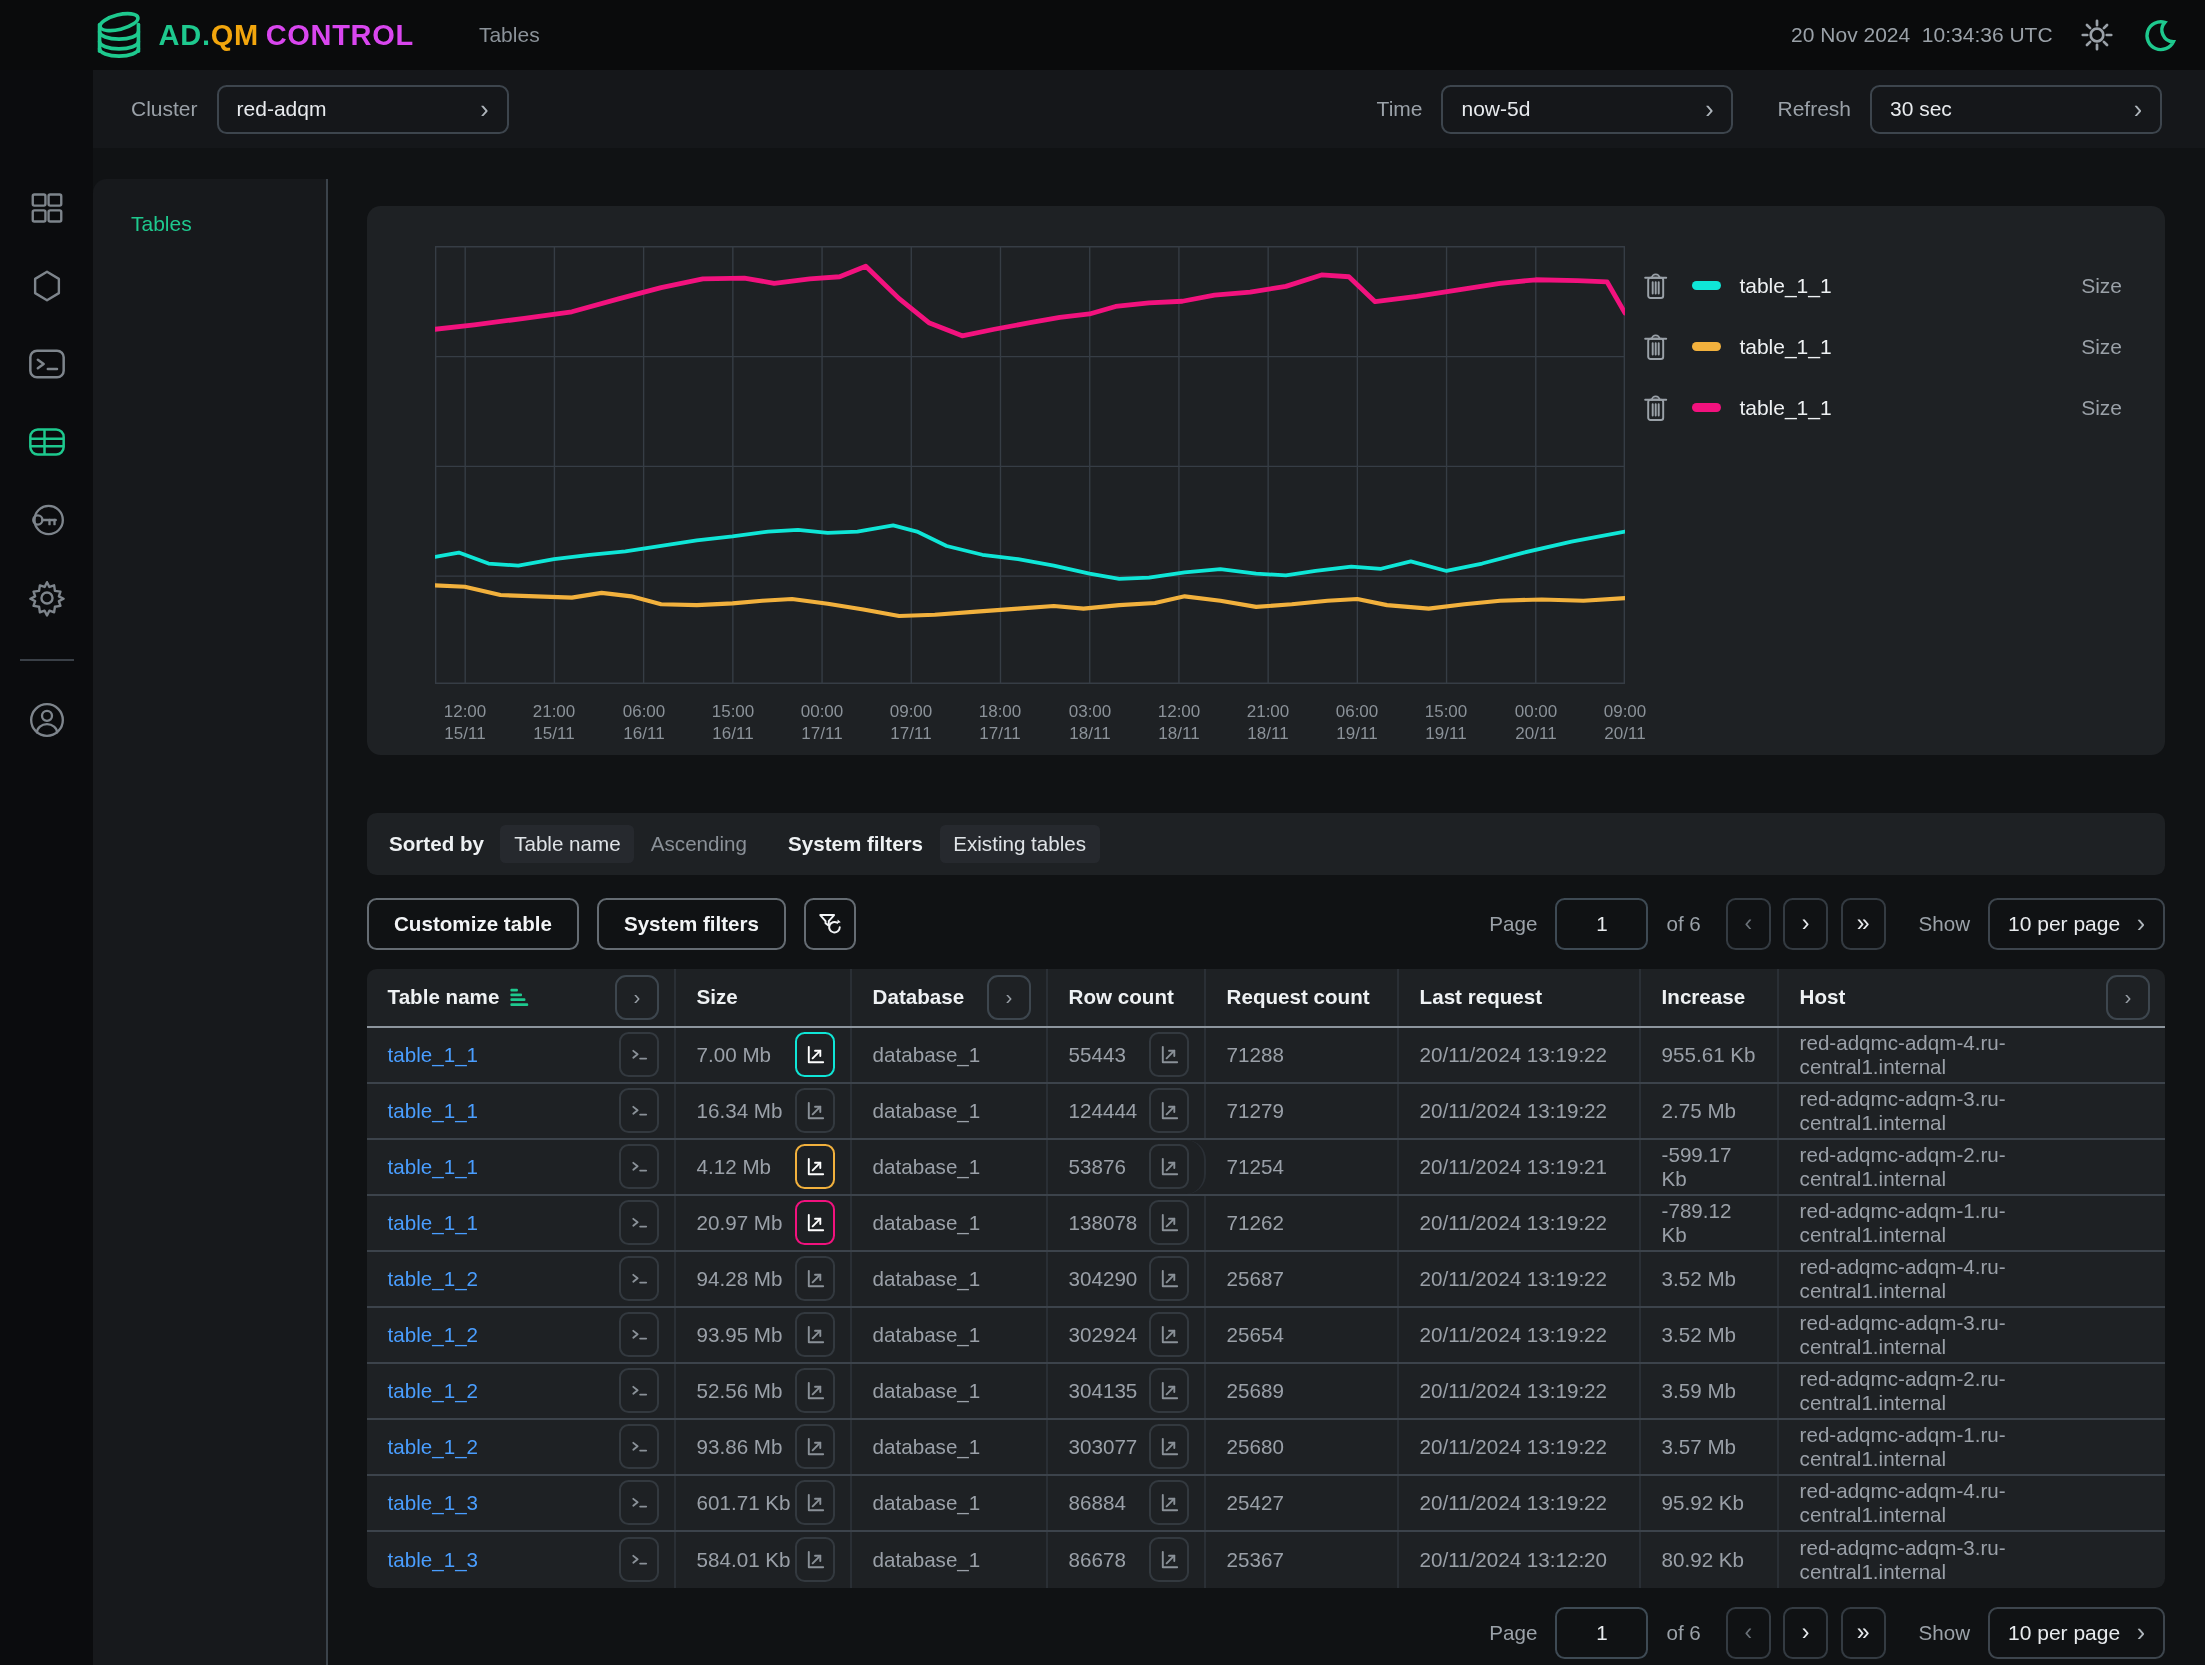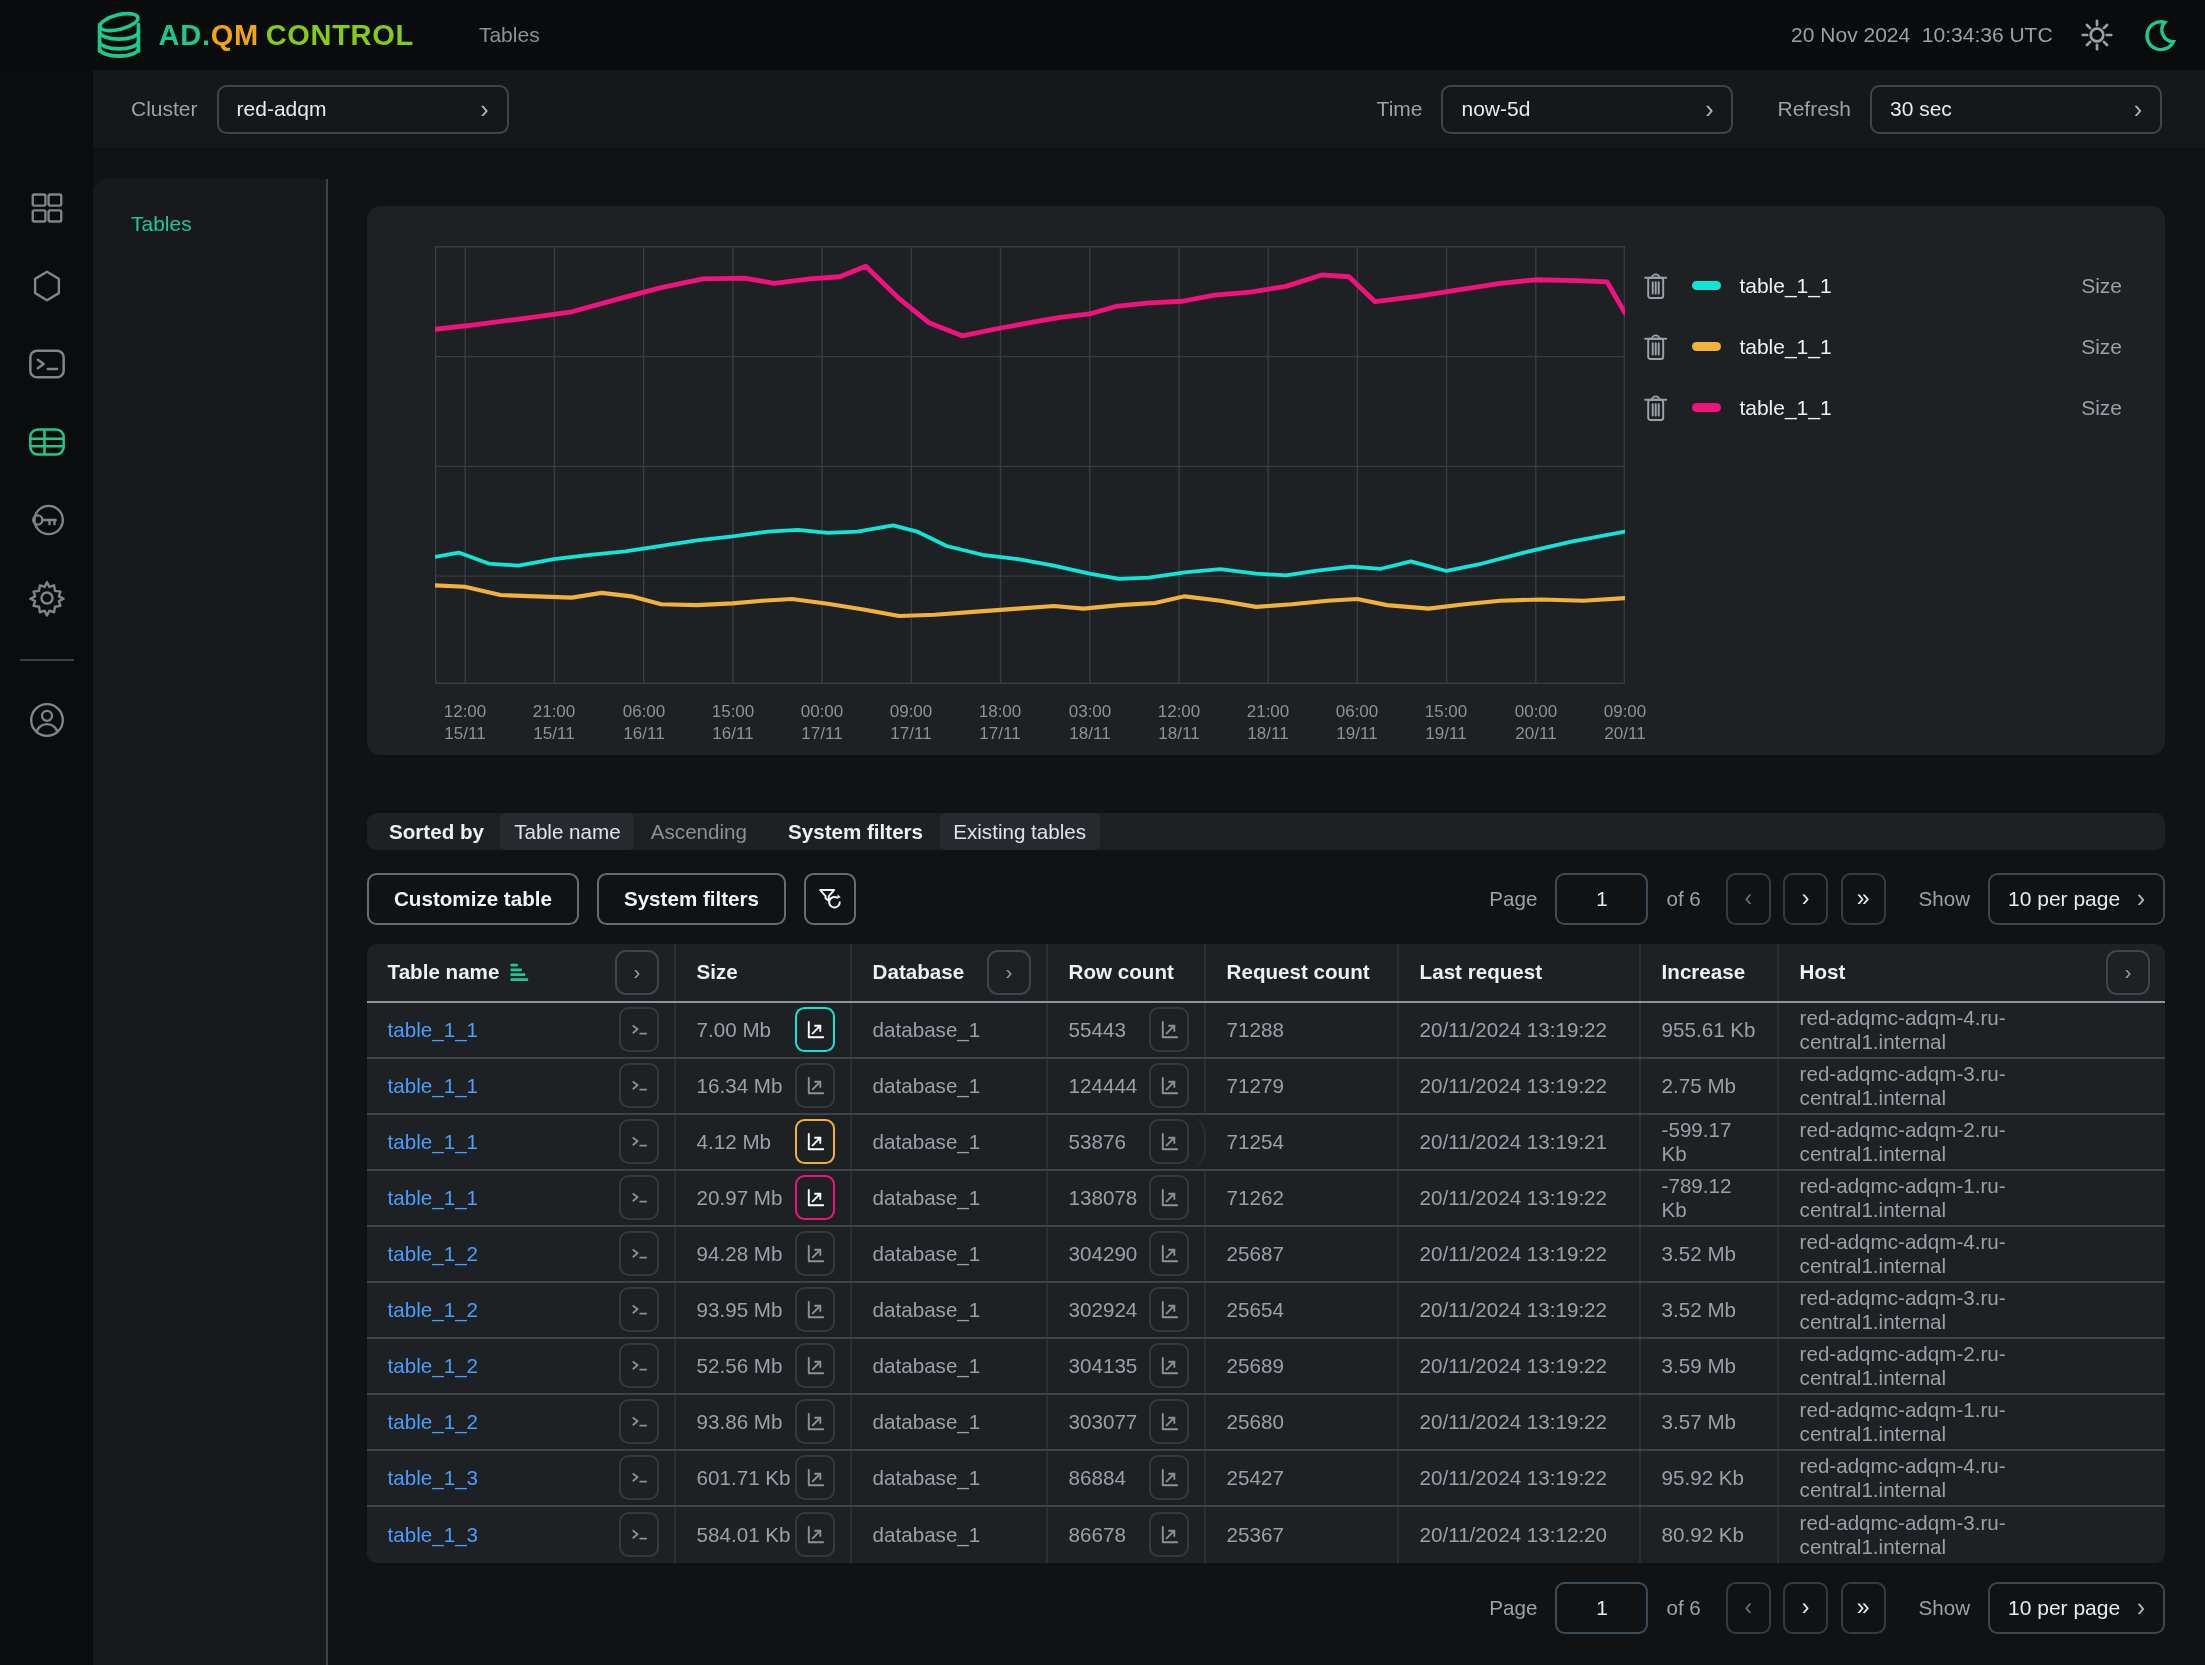--- a/index.html
+++ b/index.html
@@ -5,21 +5,21 @@
   * { margin:0; padding:0; box-sizing:border-box; }
   html,body { background:#0b0c0e; }
   body { font-family:"Liberation Sans","DejaVu Sans",sans-serif; color:#e8ebee; }
   .app { position:relative; width:2205px; height:1666px; background:#0b0c0e; overflow:hidden; }
 
   
   .topbar { height:70px; background:#0a0b0c; display:flex; align-items:center; padding:0 27.4px 0 89px; }
   .logo { display:flex; align-items:center; gap:9.6px; }
   .logo svg { display:block; }
   .logo-text { font-size:29px; font-weight:700; letter-spacing:0.7px; white-space:nowrap; }
-  .logo-ad { color:#1ec98e; } .logo-qm { color:#f2a60d; } .logo-ctl { color:#84cc16; margin-left:6.9px; }
+  .logo-ad { color:#1ec98e; } .logo-qm { color:#f2a60d; } .logo-ctl { color:#d946ef; margin-left:6.9px; }
   .breadcrumb { margin-left:65px; font-size:21px; color:#8b9299; }
   .topbar-right { margin-left:auto; display:flex; align-items:center; gap:26px; }
   .datetime { font-size:21px; color:#9aa1a8; white-space:pre; }
   .theme-btn { background:none; border:none; cursor:pointer; display:flex; align-items:center; }
 
   
   .below { display:flex; height:1596px; }
   .rail { width:93px; background:#0b0c0e; display:flex; flex-direction:column; align-items:center; padding-top:117px; flex-shrink:0; }
   .rail-btn { width:41px; height:41px; margin-bottom:37px; background:none; border:none; color:#7e858c; cursor:pointer; display:flex; align-items:center; justify-content:center; }
   .rail-btn.active { color:#1ec98e; }
@@ -47,21 +47,21 @@
   .axis-labels { position:relative; width:1190px; height:62px; }
   .axis-lab { position:absolute; top:16.5px; transform:translateX(-50%); text-align:center; font-size:17px; color:#8b9299; line-height:1.35; white-space:nowrap; }
   .legend { position:absolute; top:58px; right:43px; width:480px; }
   .legend-item { display:flex; align-items:center; height:43px; margin-bottom:18px; }
   .legend-trash { background:none; border:none; cursor:pointer; color:#9aa1a8; display:flex; padding:0; }
   .legend-swatch { width:29px; height:9.6px; border-radius:4.8px; margin:0 18px 0 23px; }
   .legend-name { font-size:21px; color:#eef1f3; }
   .legend-metric { margin-left:auto; font-size:21px; color:#9aa1a8; }
 
   
-  .sortedbar { margin-top:58px; height:37px; border-radius:9.6px; background:#1e2124; display:flex; align-items:center; padding:0 22px; }
+  .sortedbar { margin-top:58px; height:62px; border-radius:9.6px; background:#1e2124; display:flex; align-items:center; padding:0 22px; }
   .sb-label { font-size:20.6px; font-weight:700; color:#eef1f3; margin-right:16.5px; }
   .chip { background:#26292e; border-radius:5.5px; padding:6.9px 13.7px; font-size:20.6px; color:#dfe3e7; cursor:pointer; }
   .sb-dir { font-size:20.6px; color:#8a9097; margin-left:16.5px; cursor:pointer; }
   .sb-gap { width:41px; }
 
   
   .toolbar { margin-top:22.6px; display:flex; align-items:center; }
   .btn { height:52px; border:2.1px solid #656c73; border-radius:9.6px; background:transparent; color:#f2f4f6; font-size:20.6px; font-weight:700; font-family:inherit; padding:0 25px; cursor:pointer; }
   .btn + .btn { margin-left:18px; }
   .iconbtn { width:52px; height:52px; border:2.1px solid #656c73; border-radius:9.6px; background:transparent; color:#f2f4f6; margin-left:18px; cursor:pointer; display:flex; align-items:center; justify-content:center; }

